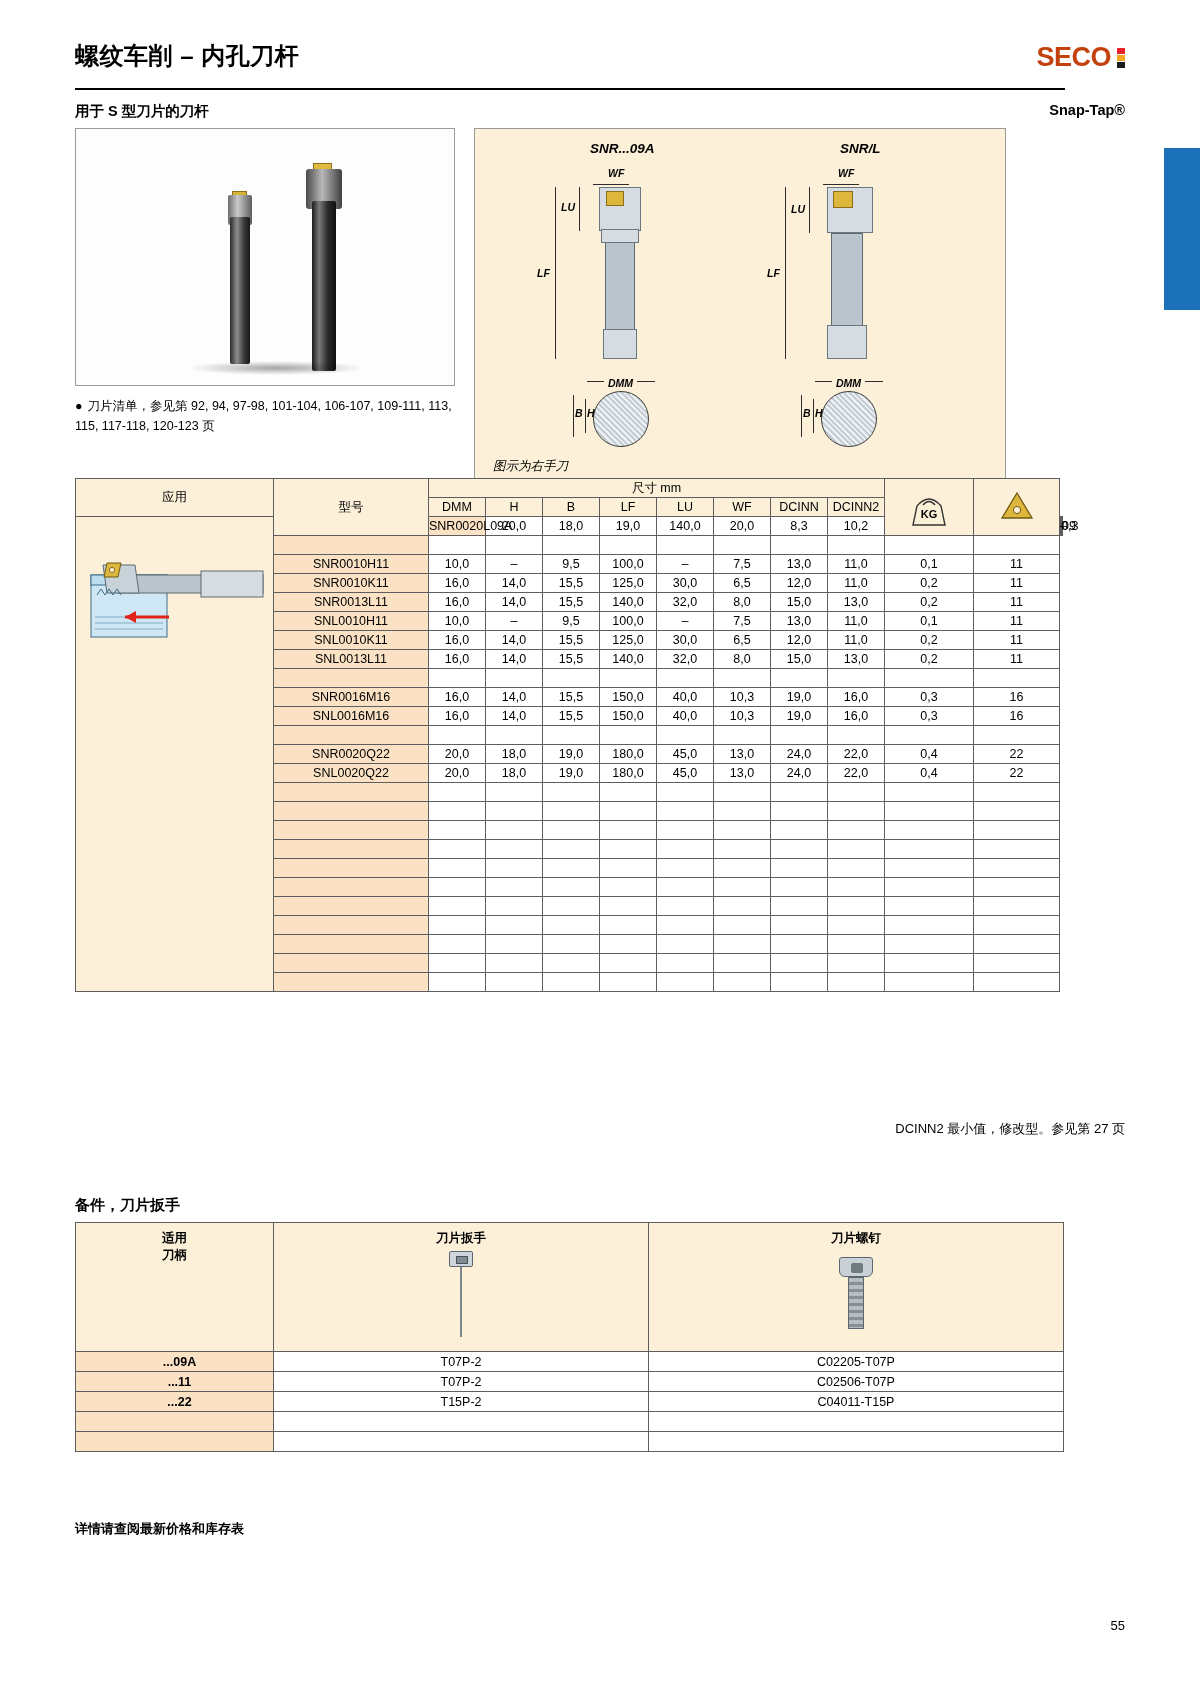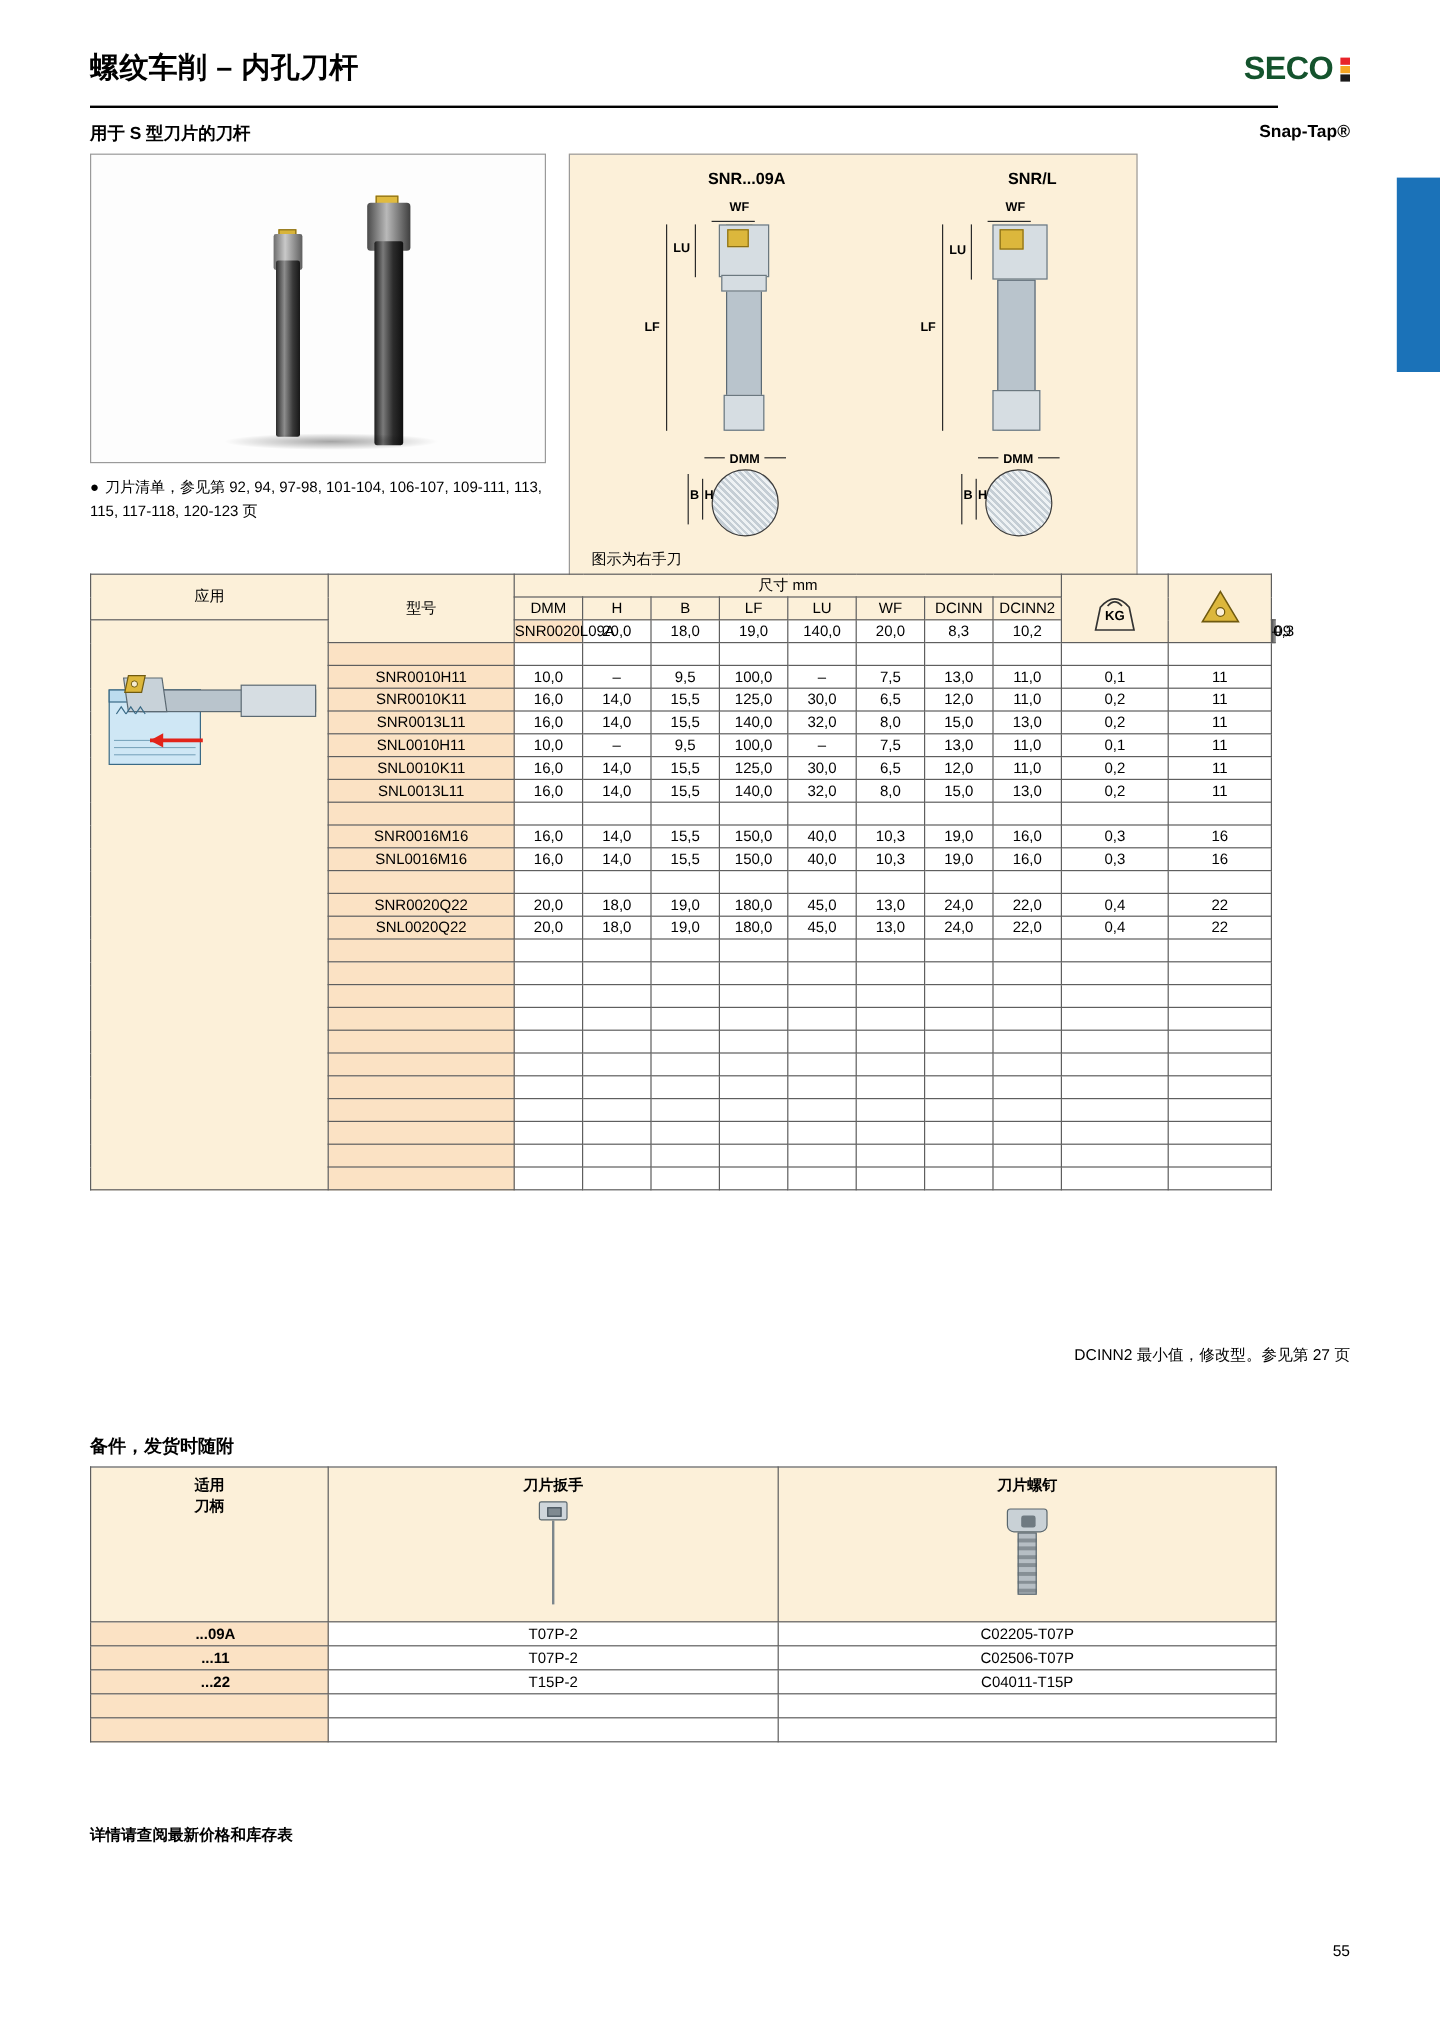--- a/index.html
+++ b/index.html
@@ -20,21 +20,21 @@
     font-size:24px; font-weight:bold; letter-spacing:0.5px;
   }
   .hdr-rule {
     position:absolute; left:75px; top:88px; width:990px; height:2px; background:#000;
   }
   .logo {
     position:absolute; right:75px; top:42px;
     display:flex; align-items:center; gap:6px;
   }
   .logo-text {
-    font-size:27px; font-weight:bold; color:#14532d; letter-spacing:-0.5px;
+    font-size:27px; font-weight:bold; color:#c2410c; letter-spacing:-0.5px;
   }
   .logo-sq { width:8px; height:20px; position:relative; }
   .logo-sq i { position:absolute; left:0; width:8px; height:6.2px; display:block; }
   .logo-sq i:nth-child(1){ top:0; background:#e8232a; }
   .logo-sq i:nth-child(2){ top:7px; background:#f5a623; }
   .logo-sq i:nth-child(3){ top:14px; background:#1b1b1b; }
 
   .sub-left {
     position:absolute; left:75px; top:102px; font-size:14.5px; font-weight:bold;
   }
@@ -89,22 +89,22 @@
   }
 
   .bullet-note {
     position:absolute; left:75px; top:396px; width:380px;
     font-size:12.5px; line-height:1.6;
   }
   .bullet-note .dot { margin-right:5px; }
 
   
   .diag-box {
-    position:absolute; left:474px; top:128px; width:474px; height:364px;
-    border:1px solid #9a9a9a; background:#fcf0d9;
+    position:absolute; left:474px; top:128px; width:532px; height:364px;
+    border:1px solid #9a9a9a; background:#fcf0d9;font-style:italic;
   }
   .diag-title { position:absolute; font-size:13.5px; font-weight:bold; }
   .diag-note { position:absolute; left:18px; bottom:16px; font-size:12.5px; }
 
   .dim-lbl { position:absolute; font-size:10.5px; font-weight:bold; }
   .vline { position:absolute; width:1px; background:#2b2b2b; }
   .hline { position:absolute; height:1px; background:#2b2b2b; }
 
   
   .bar-body {
@@ -675,21 +675,21 @@
             <td></td>
             <td></td>
             <td></td>
           </tr>
       </tbody>
     </table>
   </div>
 
   <div class="tbl-foot">DCINN2 最小值，修改型。参见第 27 页</div>
 
-  <div class="sp-title">备件，发货时随附</div>
+  <div class="sp-title">备件，刀片扳手</div>
 
   <table class="spare">
     <colgroup>
       <col style="width:198px">
         <col style="width:375px">
         <col style="width:415px">
     </colgroup>
     <tbody>
       <tr>
         <td class="sp-head sp-img">

